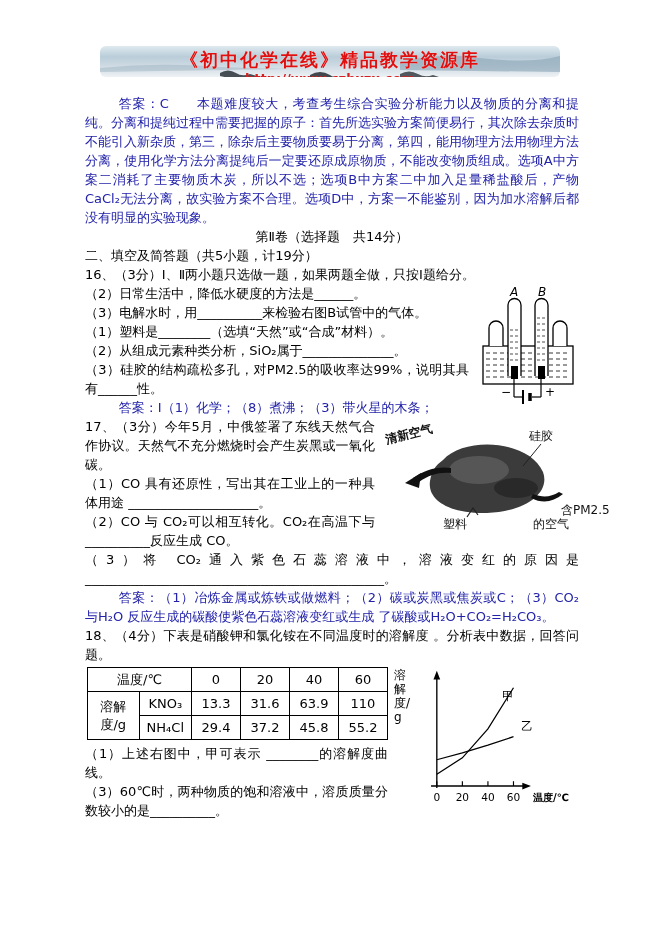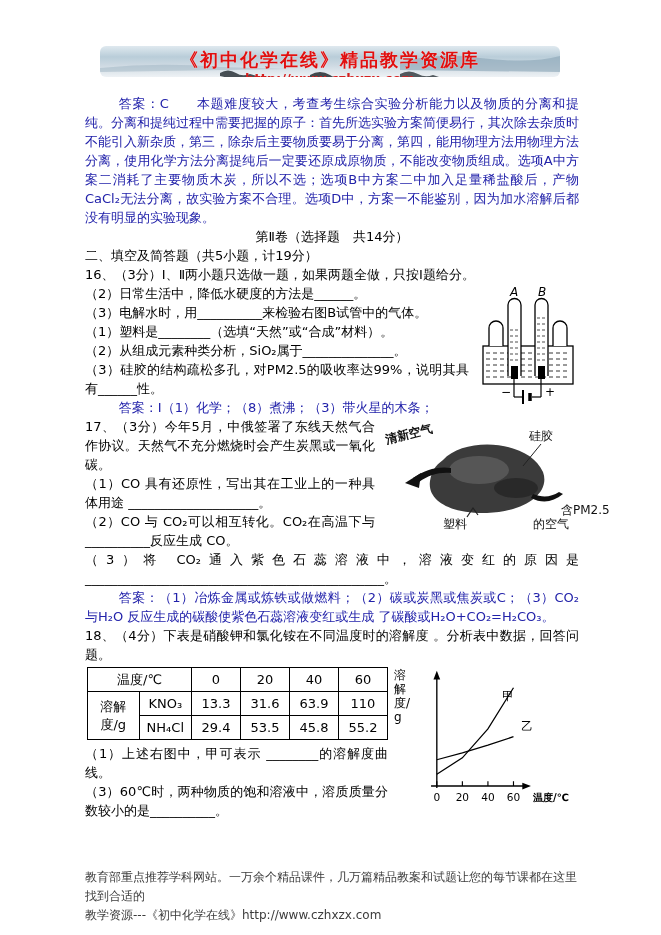--- a/index.html
+++ b/index.html
@@ -172,31 +172,27 @@
         <td rowspan="2">溶解度/g</td>
         <td>KNO₃</td>
         <td>13.3</td>
         <td>31.6</td>
         <td>63.9</td>
         <td>110</td>
       </tr>
       <tr>
         <td>NH₄Cl</td>
         <td>29.4</td>
-        <td>53.5</td>
+        <td>37.2</td>
         <td>45.8</td>
         <td>55.2</td>
       </tr>
     </tbody>
       </table>
 
     <p class="t">（1）上述右图中，甲可表示 ________的溶解度曲线。</p>
     <p class="t">（3）60℃时，两种物质的饱和溶液中，溶质质量分数较小的是__________。</p>
 
     <div class="clear"></div>
   </div>
 
-  <div class="footer">
-    <p>教育部重点推荐学科网站。一万余个精品课件，几万篇精品教案和试题让您的每节课都在这里找到合适的</p>
-    <p>教学资源---《初中化学在线》http://www.czhxzx.com</p>
-  </div>
 
 </div>
 
 </body></html>

